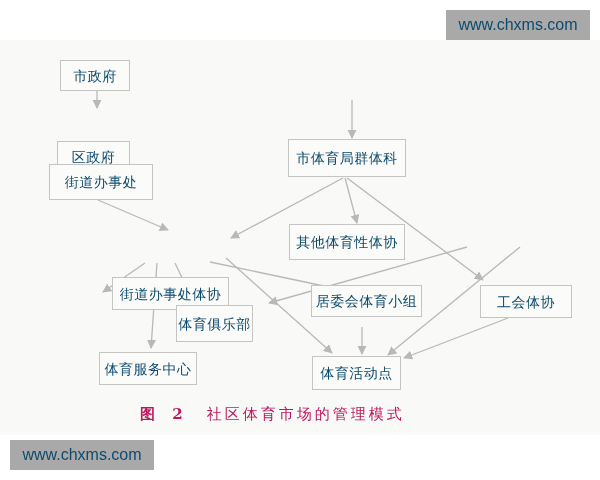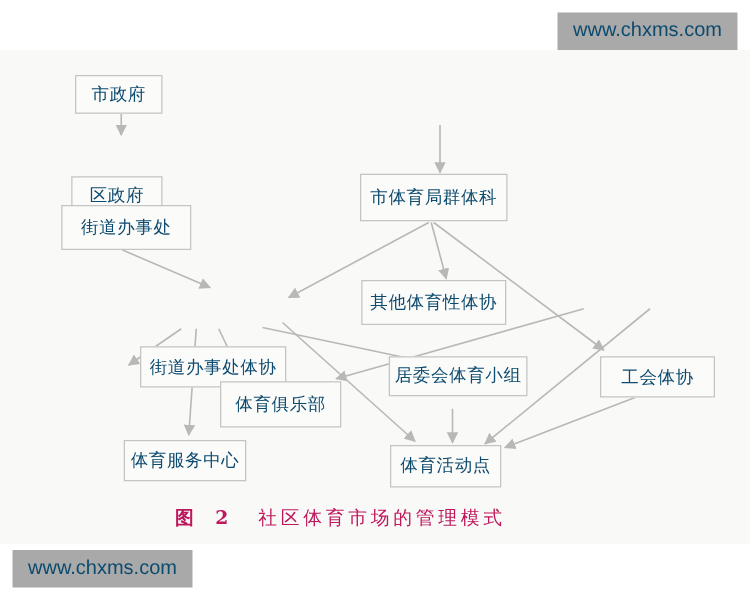--- a/index.html
+++ b/index.html
@@ -86,21 +86,21 @@
     </g>
   </svg>
 
   <div class="node" style="left:60px;top:60px;width:70px;height:31px;">市政府</div>
   <div class="node" style="left:57px;top:109px;width:73px;height:32px;margin-top:32px;">区政府</div>
   <div class="node" style="left:49px;top:164px;width:104px;height:36px;">街道办事处</div>
 
   <div class="node" style="left:112px;top:230px;width:117px;height:33px;margin-top:47px;">街道办事处体协</div>
 
   <div class="node" style="left:99px;top:352px;width:98px;height:33px;">体育服务中心</div>
-  <div class="node" style="left:176px;top:305px;width:97px;height:37px;">体育俱乐部</div>
+  <div class="node" style="left:176px;top:305px;width:77px;height:37px;">体育俱乐部</div>
 
   <div class="node" style="left:288px;top:139px;width:118px;height:38px;">市体育局群体科</div>
   <div class="node" style="left:289px;top:224px;width:116px;height:36px;">其他体育性体协</div>
 
   <div class="node" style="left:311px;top:285px;width:111px;height:32px;">居委会体育小组</div>
   <div class="node" style="left:480px;top:285px;width:92px;height:33px;">工会体协</div>
   <div class="node" style="left:312px;top:356px;width:89px;height:34px;">体育活动点</div>
 
   <div class="caption">
     <span class="num">图 2</span>

